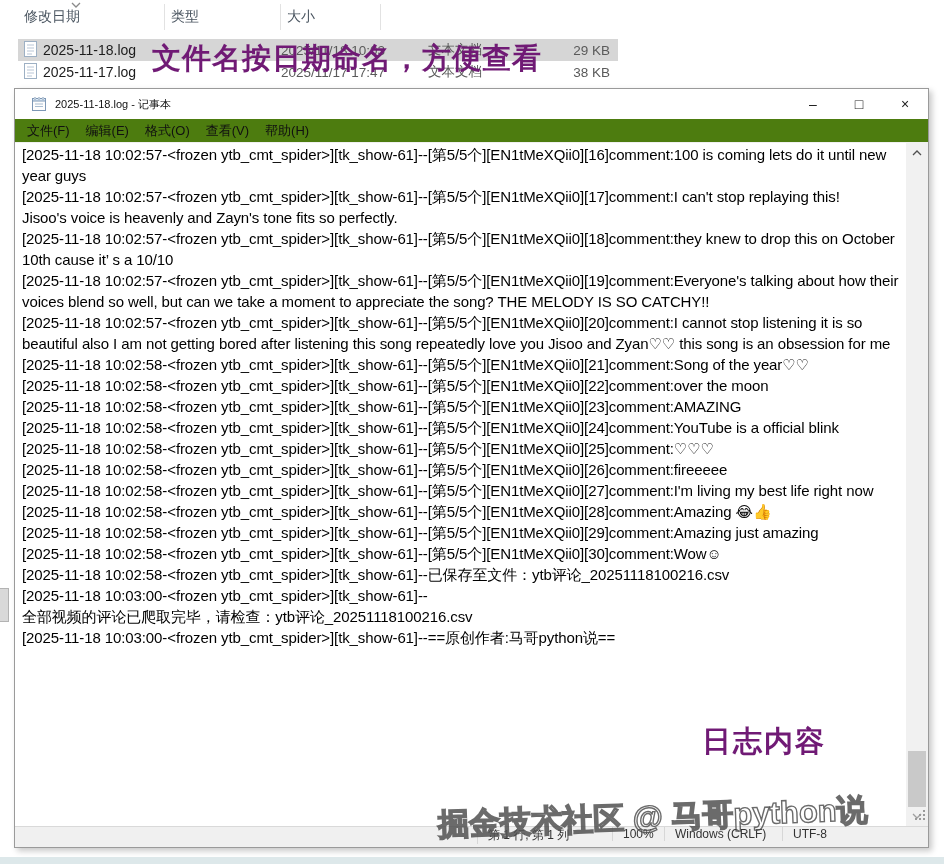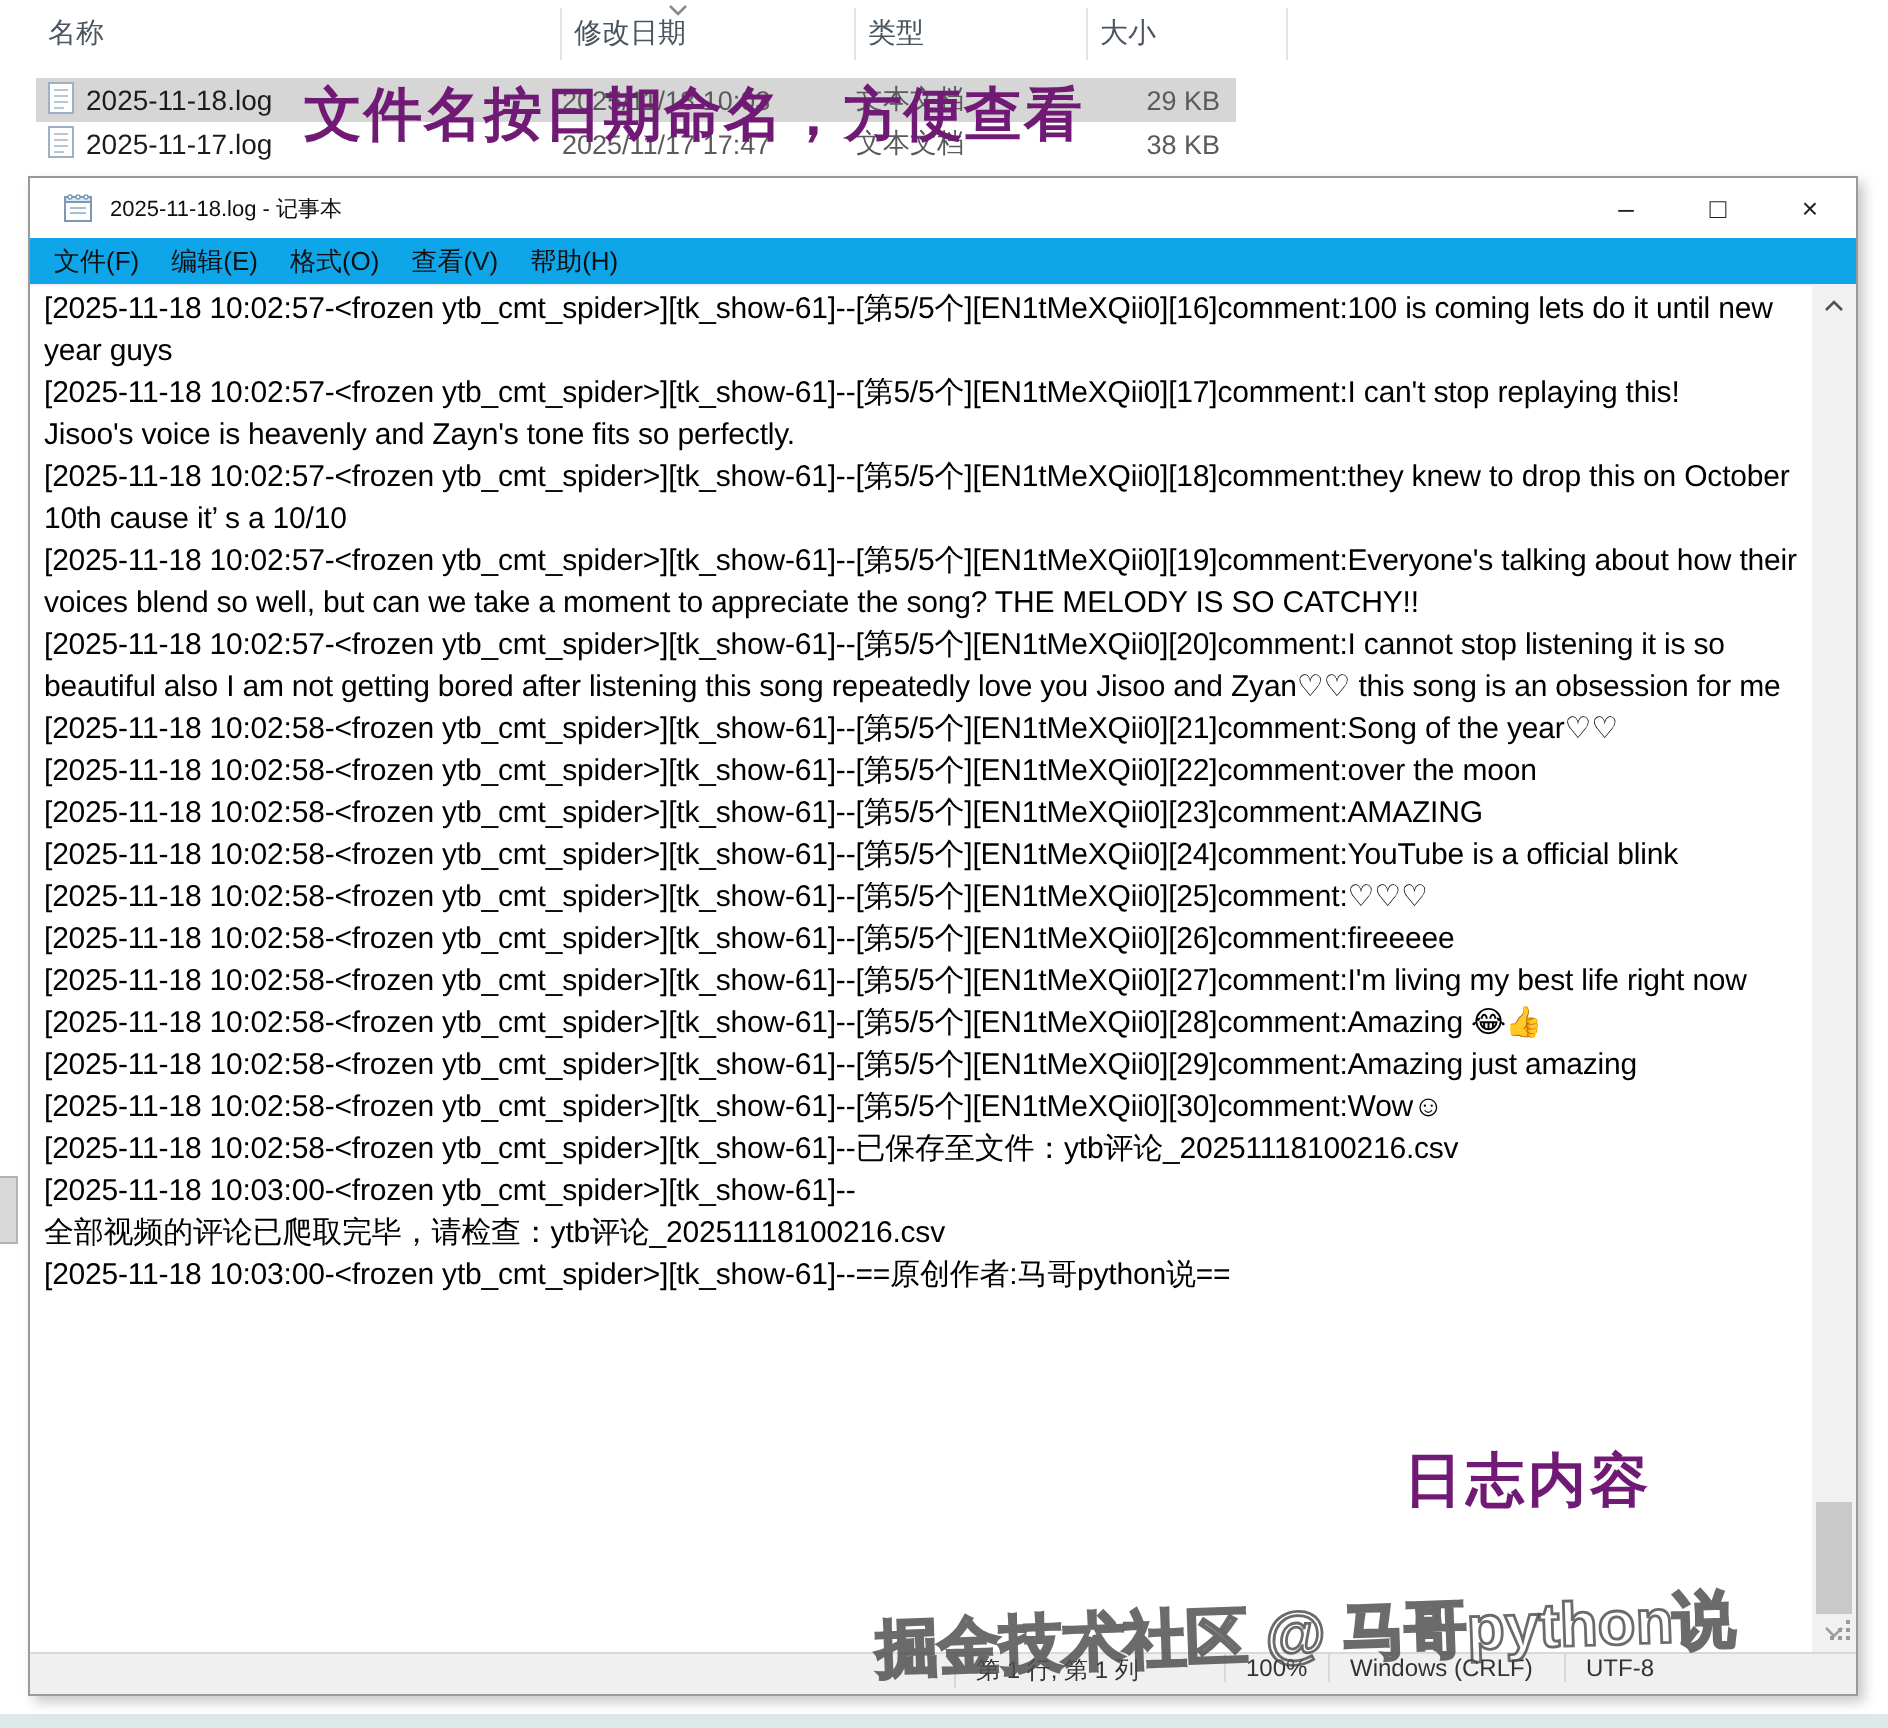--- a/index.html
+++ b/index.html
@@ -37,21 +37,21 @@
   .np-window { position:absolute; left:14px; top:88px; width:915px; height:760px;
                background:#fff; border:1px solid #9a9a9a;
                box-shadow:3px 3px 6px rgba(0,0,0,.22); display:flex; flex-direction:column; }
   .np-titlebar { height:30px; display:flex; align-items:center; background:#fff; flex:0 0 auto; }
   .np-title-icon { margin-left:16px; margin-right:8px; display:flex; }
   .np-title { font-size:11px; color:#111; flex:1 1 auto; }
   .np-controls { display:flex; height:100%; }
   .np-ctrl { width:46px; height:100%; display:flex; align-items:center; justify-content:center;
              font-size:14px; color:#222; cursor:default; }
   .np-menubar { height:23px; display:flex; align-items:center; padding-left:4px;
-                background:#0ea5e9; font-size:13px; color:#111; flex:0 0 auto; }
+                background:#4d7c0f; font-size:13px; color:#111; flex:0 0 auto; }
   .np-menu-item { padding:2px 8px; cursor:default; }
   .np-body { flex:1 1 auto; display:flex; min-height:0; border-top:1px solid #f0f0f0; }
   .np-text { flex:1 1 auto; padding:1px 4px 0 7px; overflow:hidden;
              font-size:15px; line-height:21px; color:#000; letter-spacing:-0.1px; }
   .log-entry { white-space:pre-wrap; word-wrap:break-word; }
 
   
   .np-vscroll { flex:0 0 22px; background:#f1f1f1; position:relative; }
   .sb-arrow { position:absolute; left:0; width:22px; height:16px; display:flex;
               align-items:center; justify-content:center; }
@@ -78,23 +78,20 @@
                color:rgba(255,255,255,.25); -webkit-text-stroke:1.4px rgba(70,70,70,.8);
                white-space:nowrap; pointer-events:none; }
 </style>
 </head>
 <body>
 
 <div class="stage">
 
   <div class="explorer">
     <div class="exp-header">
-      <div class="exp-col c-name">
-        <span>名称</span>
-      </div>
       <div class="exp-col c-date">
         <span>修改日期</span>
         <span class="sort-chev">
           <svg width="12" height="8" viewBox="0 0 12 8">
               <polyline points="2,2 6,6 10,2" fill="none" stroke="#8a8a8a" stroke-width="1.3"></polyline>
             </svg>
         </span>
       </div>
       <div class="exp-col c-type">
         <span>类型</span>

